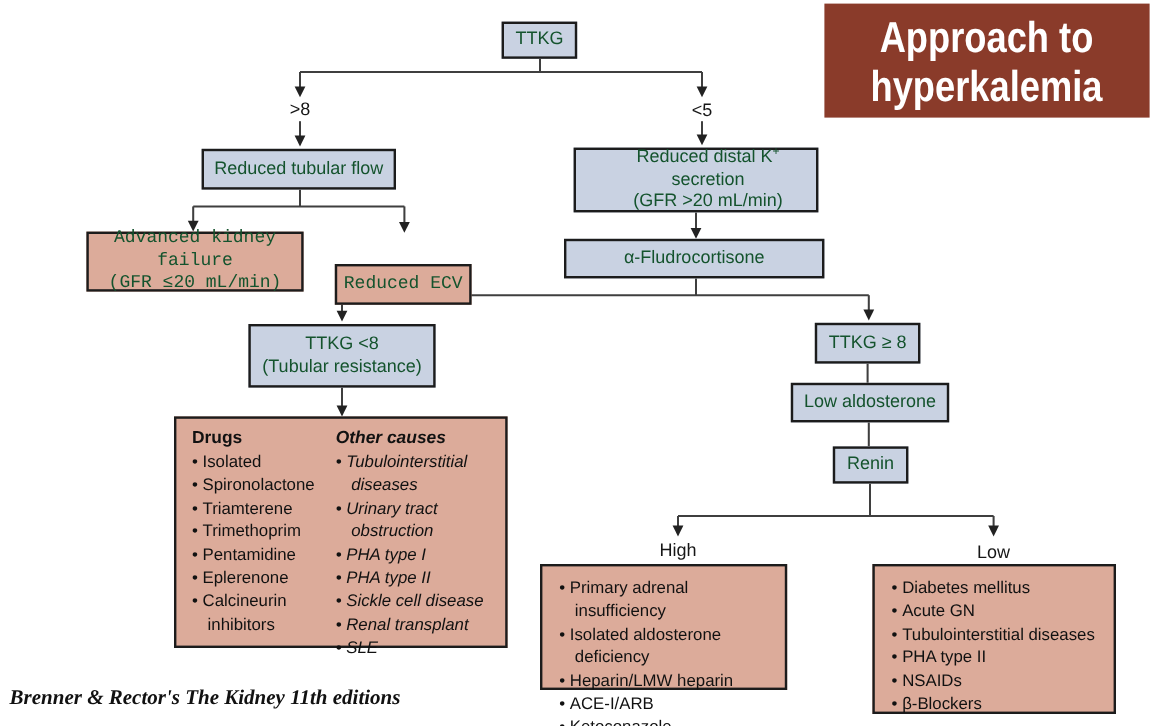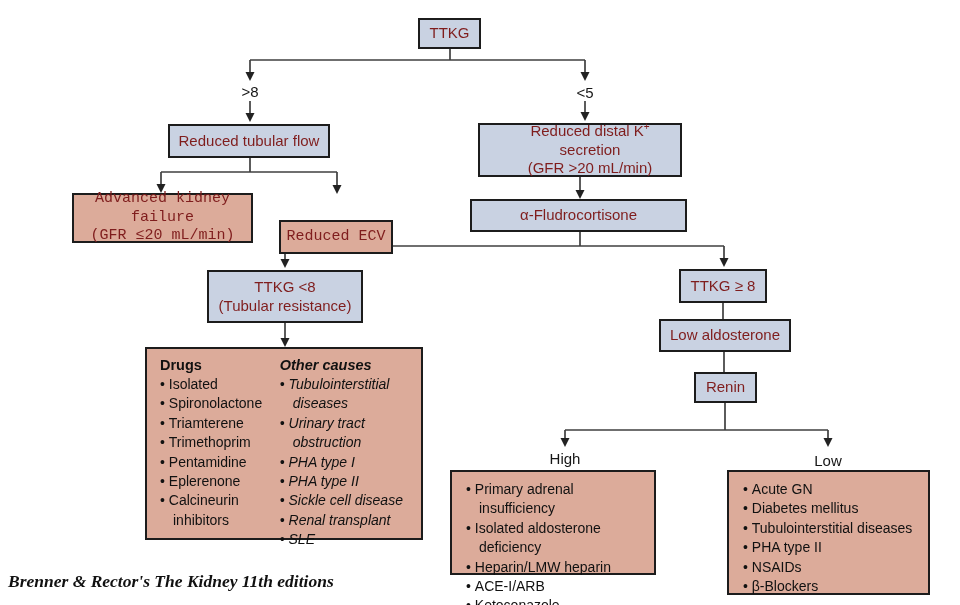--- a/index.html
+++ b/index.html
@@ -8,21 +8,21 @@
     background:#ffffff;
     font-family:"Liberation Sans","DejaVu Sans",sans-serif;
     color:#151515;
   }
   #stage{position:absolute;left:0;top:0;width:960px;height:605px;}
   svg.connectors{position:absolute;left:0;top:0;z-index:0;}
   .node{
     position:absolute;z-index:2;box-sizing:border-box;
     border:2px solid #1c1c1c;
     display:flex;flex-direction:column;align-items:center;justify-content:center;
-    text-align:center;font-size:15px;line-height:1.25;color:#7f1d1d;
+    text-align:center;font-size:15px;line-height:1.25;color:#14532d;
   }
   .blue{background:#c9d2e2;}
   .pink{background:#dcab9a;font-family:Liberation Mono, monospace;}
   .lbl{
     position:absolute;z-index:2;font-size:15px;color:#161616;
     text-align:center;
   }
   .panel{
     position:absolute;z-index:2;box-sizing:border-box;
     border:2px solid #1c1c1c;background:#dcab9a;
@@ -179,25 +179,31 @@
       <div class="li">Primary adrenal insufficiency</div>
       <div class="li">Isolated aldosterone deficiency</div>
       <div class="li">Heparin/LMW heparin</div>
       <div class="li">ACE-I/ARB</div>
       <div class="li">Ketoconazole</div>
     </div>
   </div>
 
   <div class="panel" style="left:727px;top:470px;width:203px;height:125px;">
     <div class="bullets">
+      <div class="li">Diabetes mellitus</div>
       <div class="li">Acute GN</div>
-      <div class="li">Diabetes mellitus</div>
       <div class="li">Tubulointerstitial diseases</div>
       <div class="li">PHA type II</div>
       <div class="li">NSAIDs</div>
       <div class="li">β-Blockers</div>
     </div>
   </div>
 
+  <div class="banner">
+    <div class="inner">
+      <div>Approach to</div>
+      <div>hyperkalemia</div>
+    </div>
+  </div>
 
   <div class="citation">Brenner &amp; Rector's The Kidney 11th editions</div>
 
 </div>
 
 </body></html>

